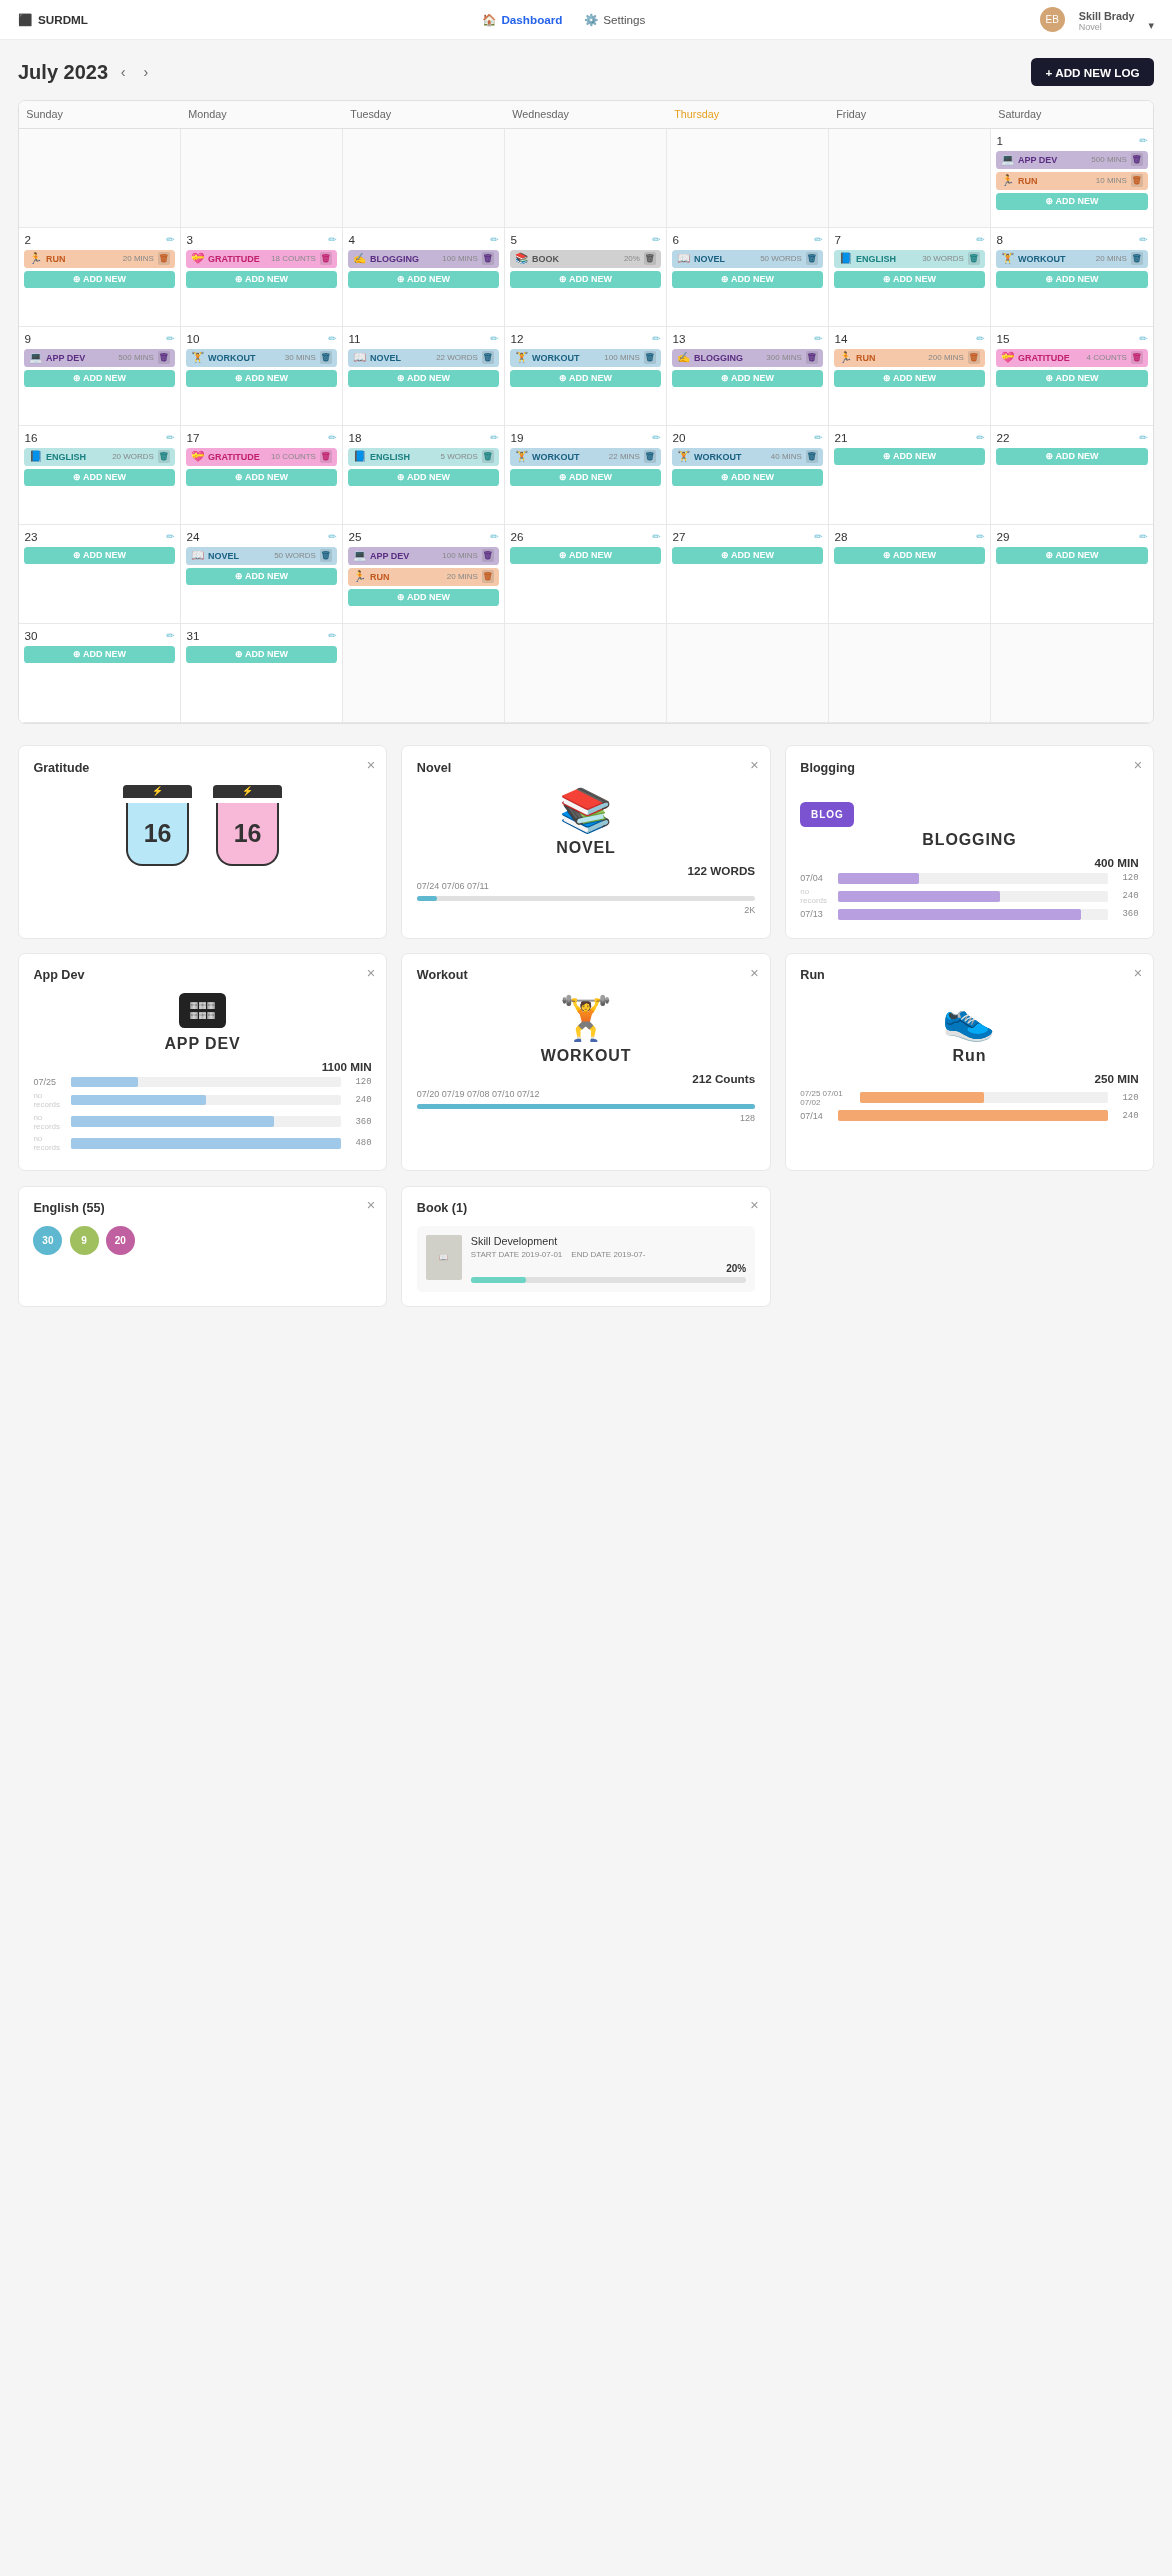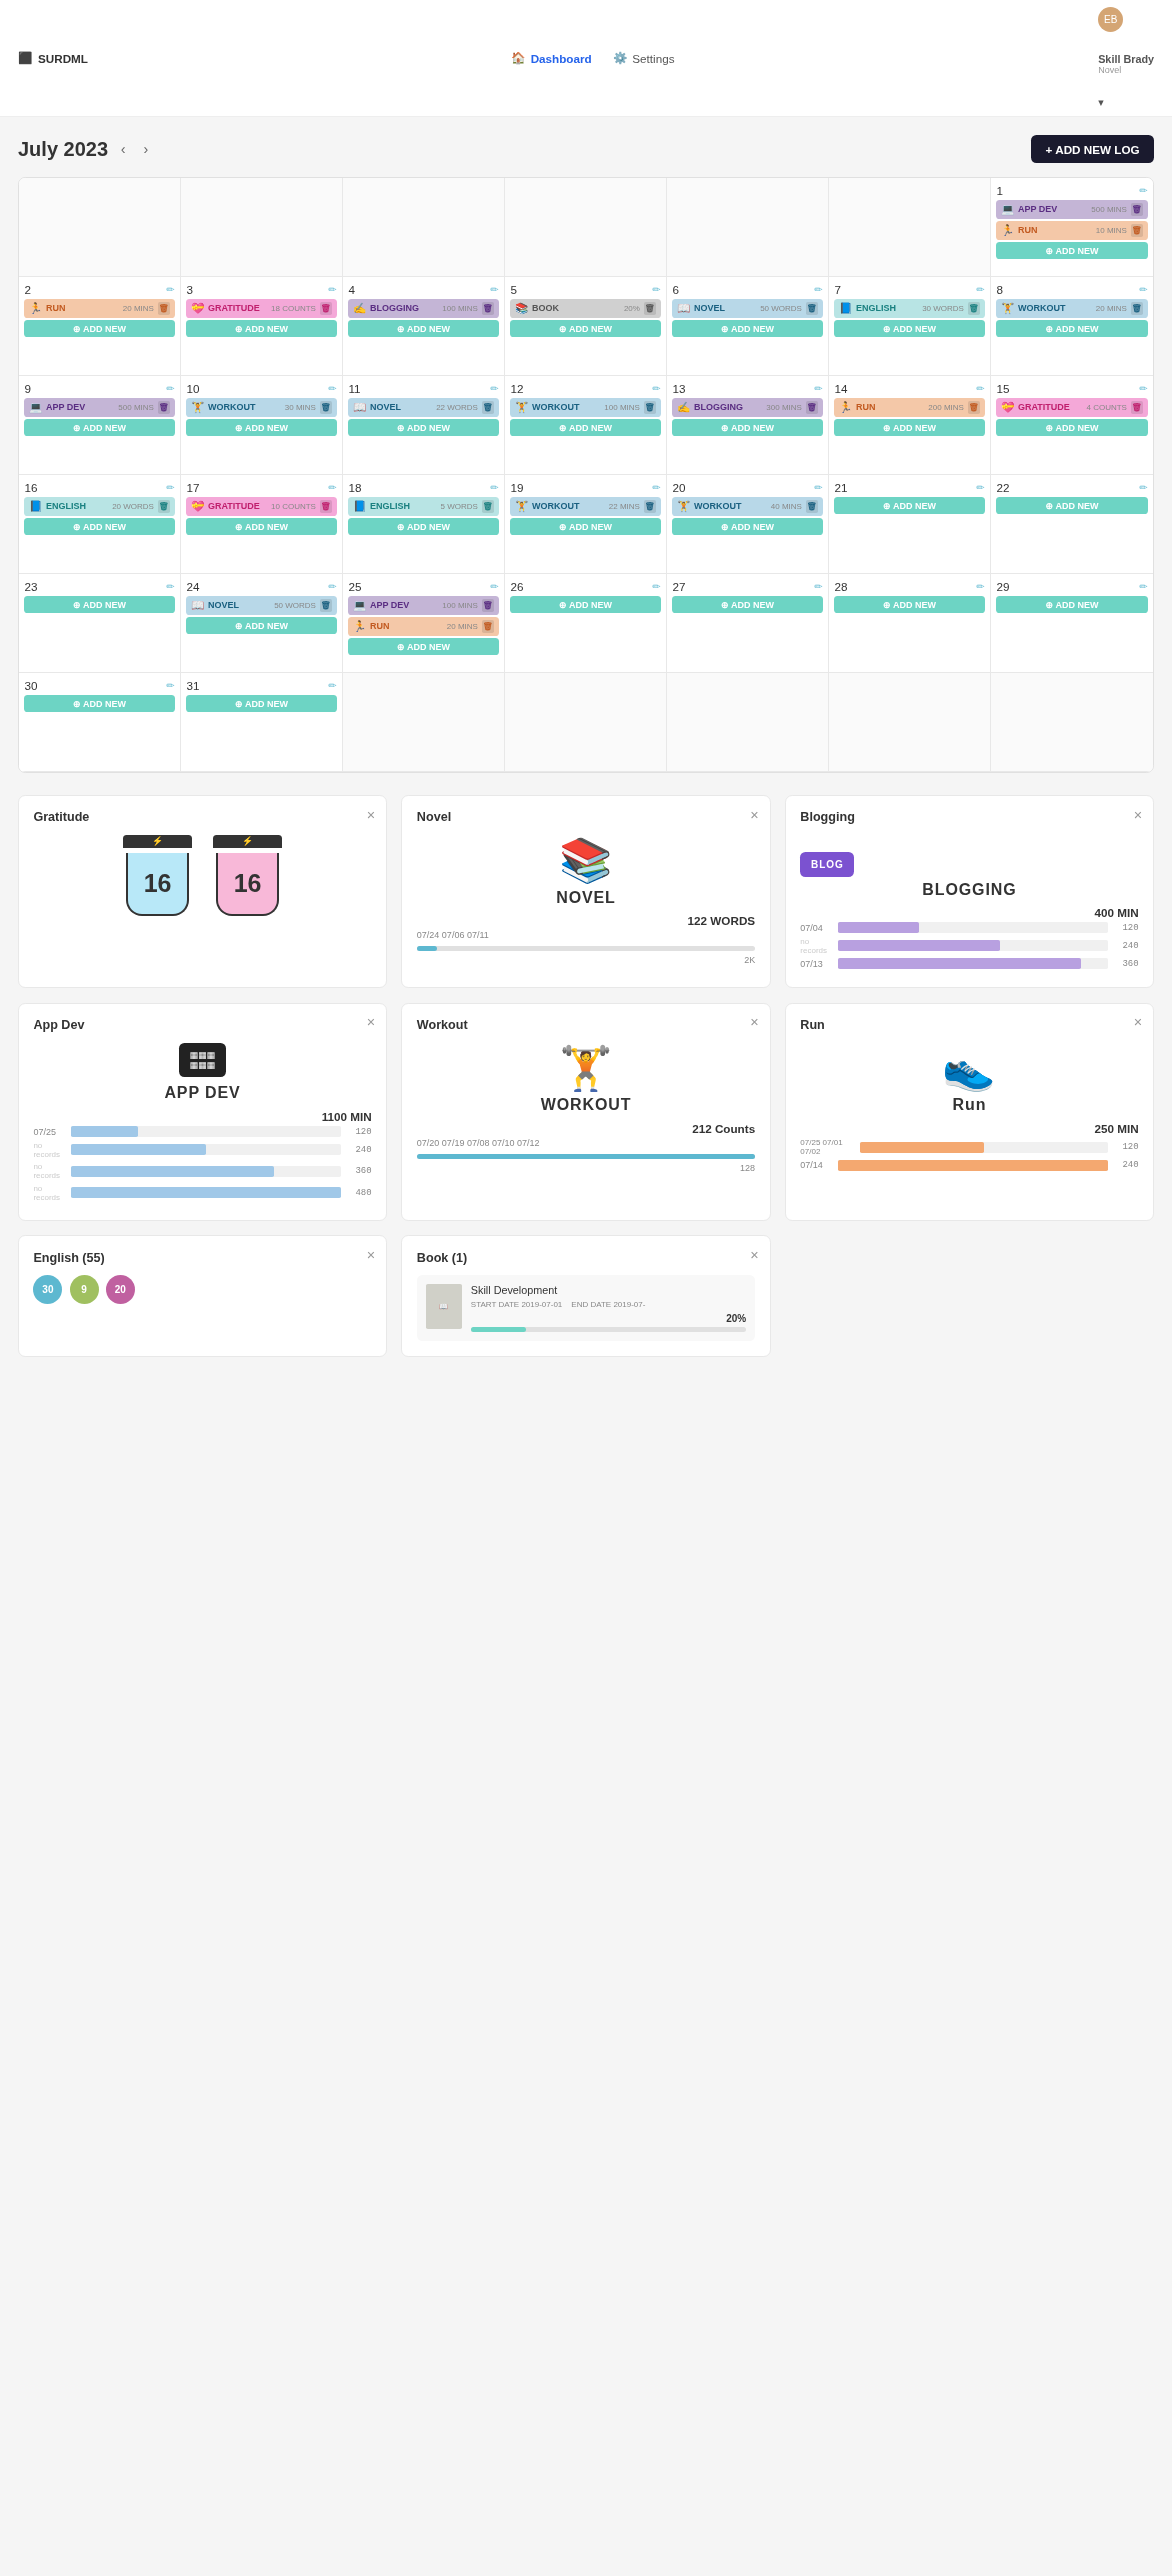--- a/index.html
+++ b/index.html
@@ -4,21 +4,21 @@
   <style>
     * { box-sizing: border-box; margin: 0; padding: 0; }
     body { font-family: -apple-system, BlinkMacSystemFont, 'Segoe UI', sans-serif; background: #f5f5f5; font-size: 10.8px; color: #333; }
 
     
     .header { background: #fff; display: flex; align-items: center; justify-content: space-between; padding: 7.2px 18px; border-bottom: 0.9px solid #eee; position: sticky; top: 0; z-index: 100; }
     .header-logo { display: flex; align-items: center; gap: 5.4px; font-weight: 700; font-size: 11.7px; color: #333; }
     .header-nav { display: flex; gap: 21.6px; }
     .header-nav a { text-decoration: none; color: #555; font-size: 11.7px; display: flex; align-items: center; gap: 4.5px; }
     .header-nav a.active { color: #2563eb; font-weight: 600; }
-    .header-user { display: flex; align-items: flex-start; gap: 21px; font-size: 10.8px; color: #555; cursor: pointer; flex-direction: column; }
+    .header-user { display: flex; align-items: flex-end; gap: 14px; font-size: 10.8px; color: #555; cursor: pointer; }
     .user-avatar { width: 25px; height: 25px; border-radius: 50%; background: #d4a574; display: flex; align-items: center; justify-content: center; font-size: 10px; color: #fff; }
 
     
     .main { padding: 18px; max-width: 1172px; margin: 0 auto; }
 
     
     .cal-header { display: flex; align-items: center; justify-content: space-between; margin-bottom: 14.4px; }
     .cal-title { font-size: 20px; font-weight: 700; display: flex; align-items: center; gap: 7.2px; }
     .nav-btn { background: none; border: none; cursor: pointer; font-size: 14.4px; color: #666; padding: 1.8px 5.4px; }
     .add-log-btn { background: #1a1a2e; color: #fff; border: none; padding: 7.2px 14.4px; border-radius: 5.4px; cursor: pointer; font-size: 11.7px; font-weight: 600; }
@@ -124,20 +124,29 @@
   <div class="cal-header">
     <div style="display:flex;align-items:center;gap:7.2px">
       <span class="cal-title">July 2023</span>
       <button class="nav-btn">‹</button>
       <button class="nav-btn">›</button>
     </div>
     <button class="add-log-btn">+ ADD NEW LOG</button>
   </div>
 
   <div class="calendar">
+    <div class="cal-days-header">
+      <div class="cal-day-name">Sunday</div>
+      <div class="cal-day-name">Monday</div>
+      <div class="cal-day-name">Tuesday</div>
+      <div class="cal-day-name">Wednesday</div>
+      <div class="cal-day-name thursday" style="color:#e8a020">Thursday</div>
+      <div class="cal-day-name">Friday</div>
+      <div class="cal-day-name">Saturday</div>
+    </div>
     <div class="cal-grid" id="cal-grid">
     <div class="cal-cell empty-cell"></div>
         <div class="cal-cell empty-cell"></div>
         <div class="cal-cell empty-cell"></div>
         <div class="cal-cell empty-cell"></div>
         <div class="cal-cell empty-cell"></div>
         <div class="cal-cell empty-cell"></div>
         <div class="cal-cell">
           <div class="cal-cell-num">
             <span>1</span>

